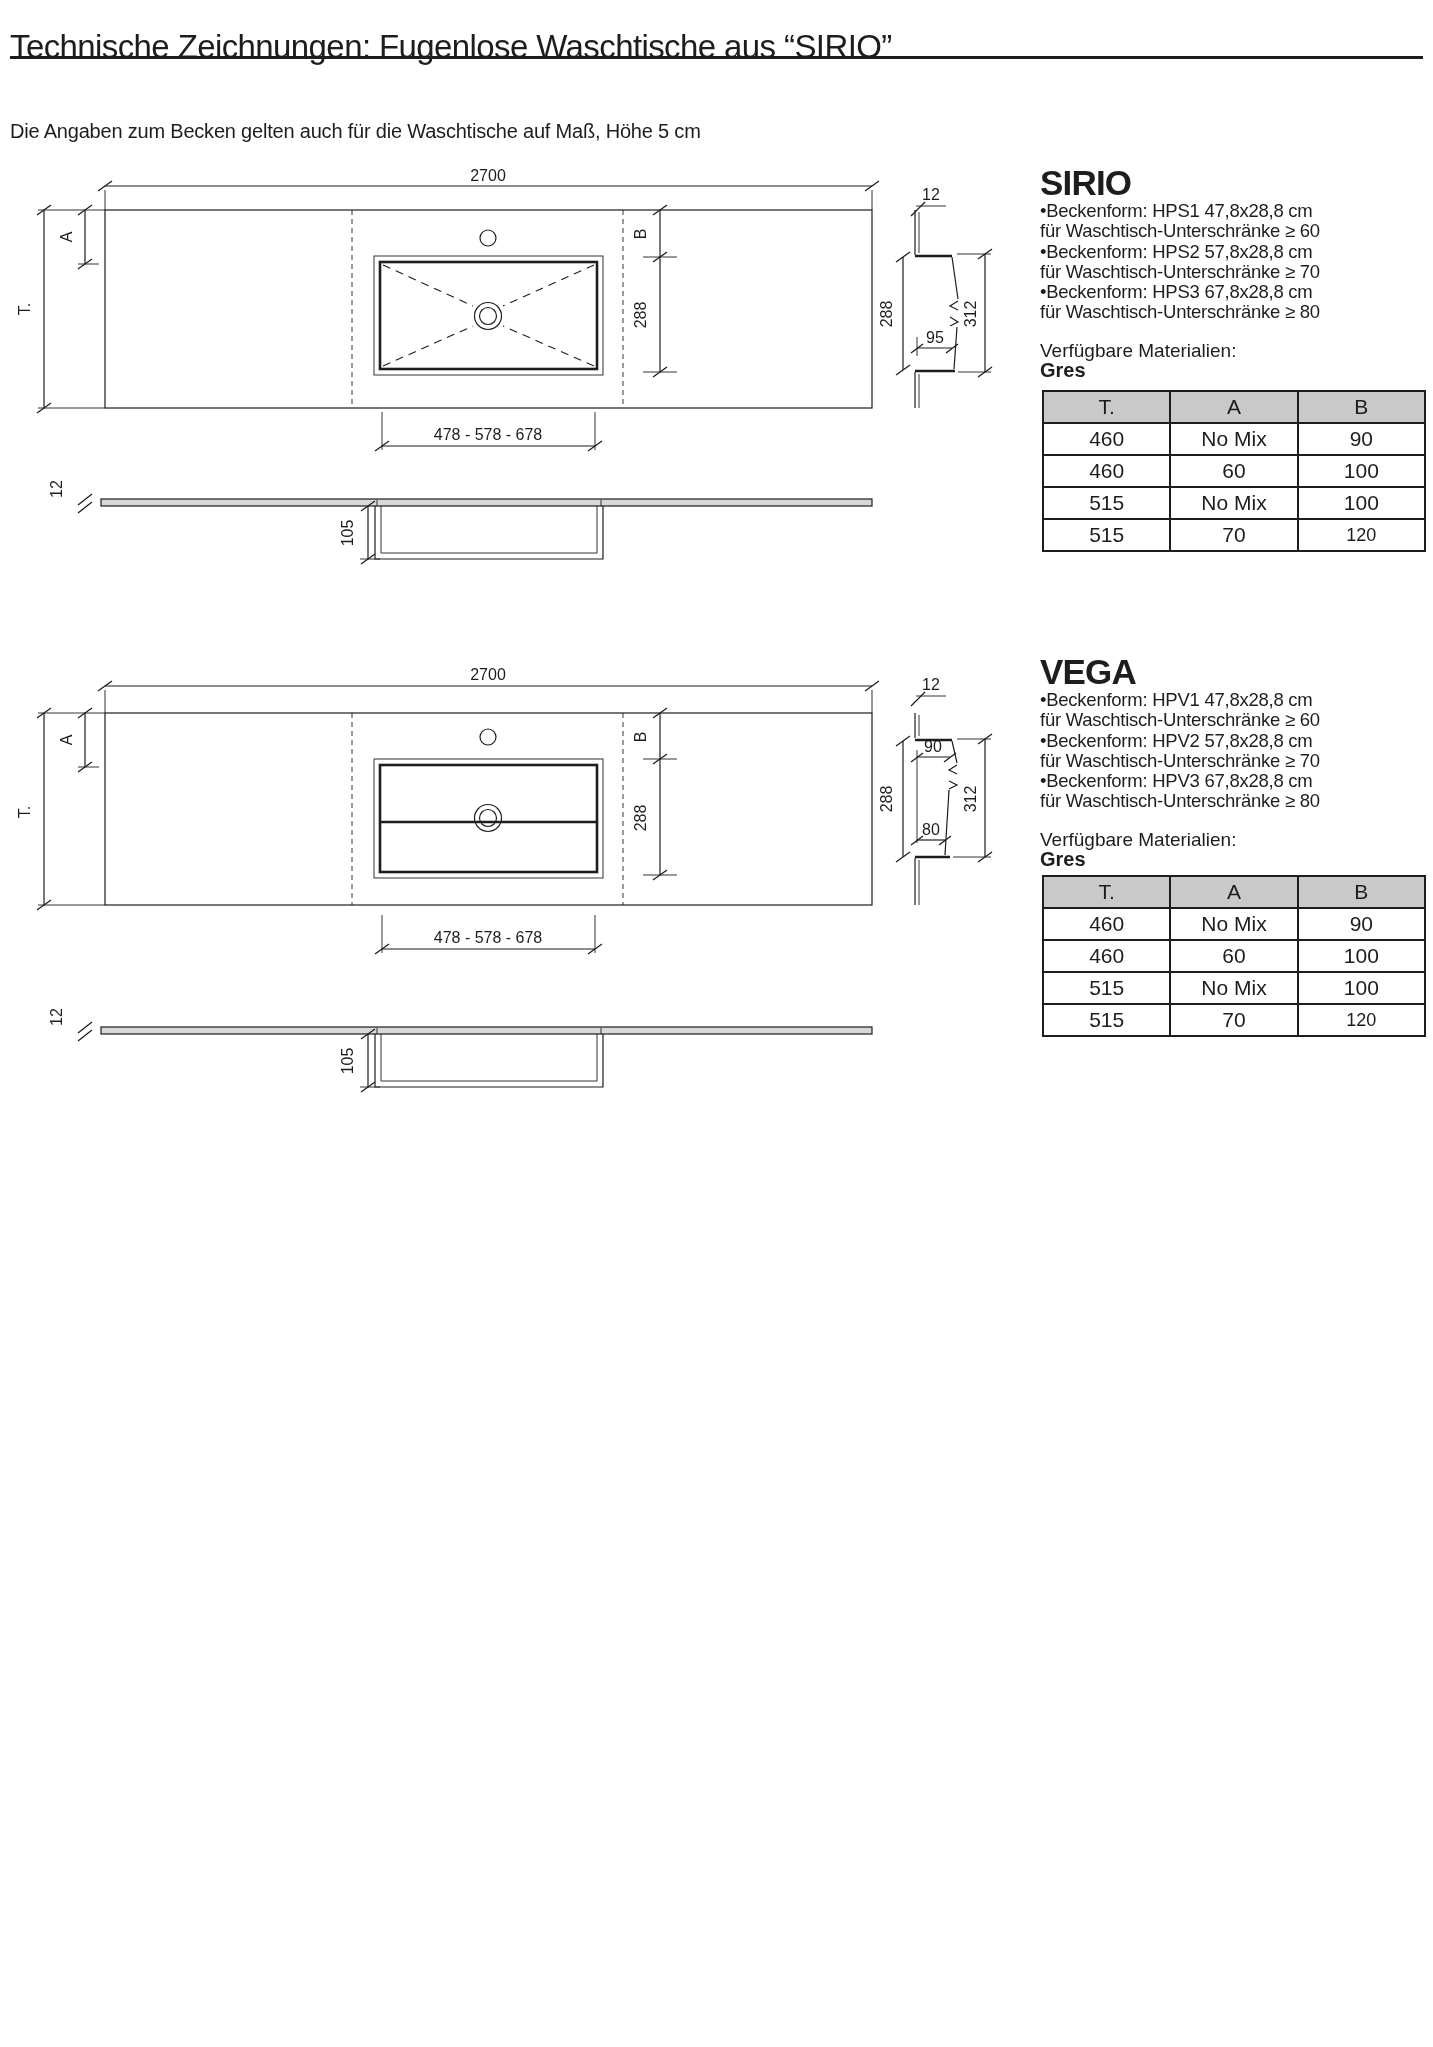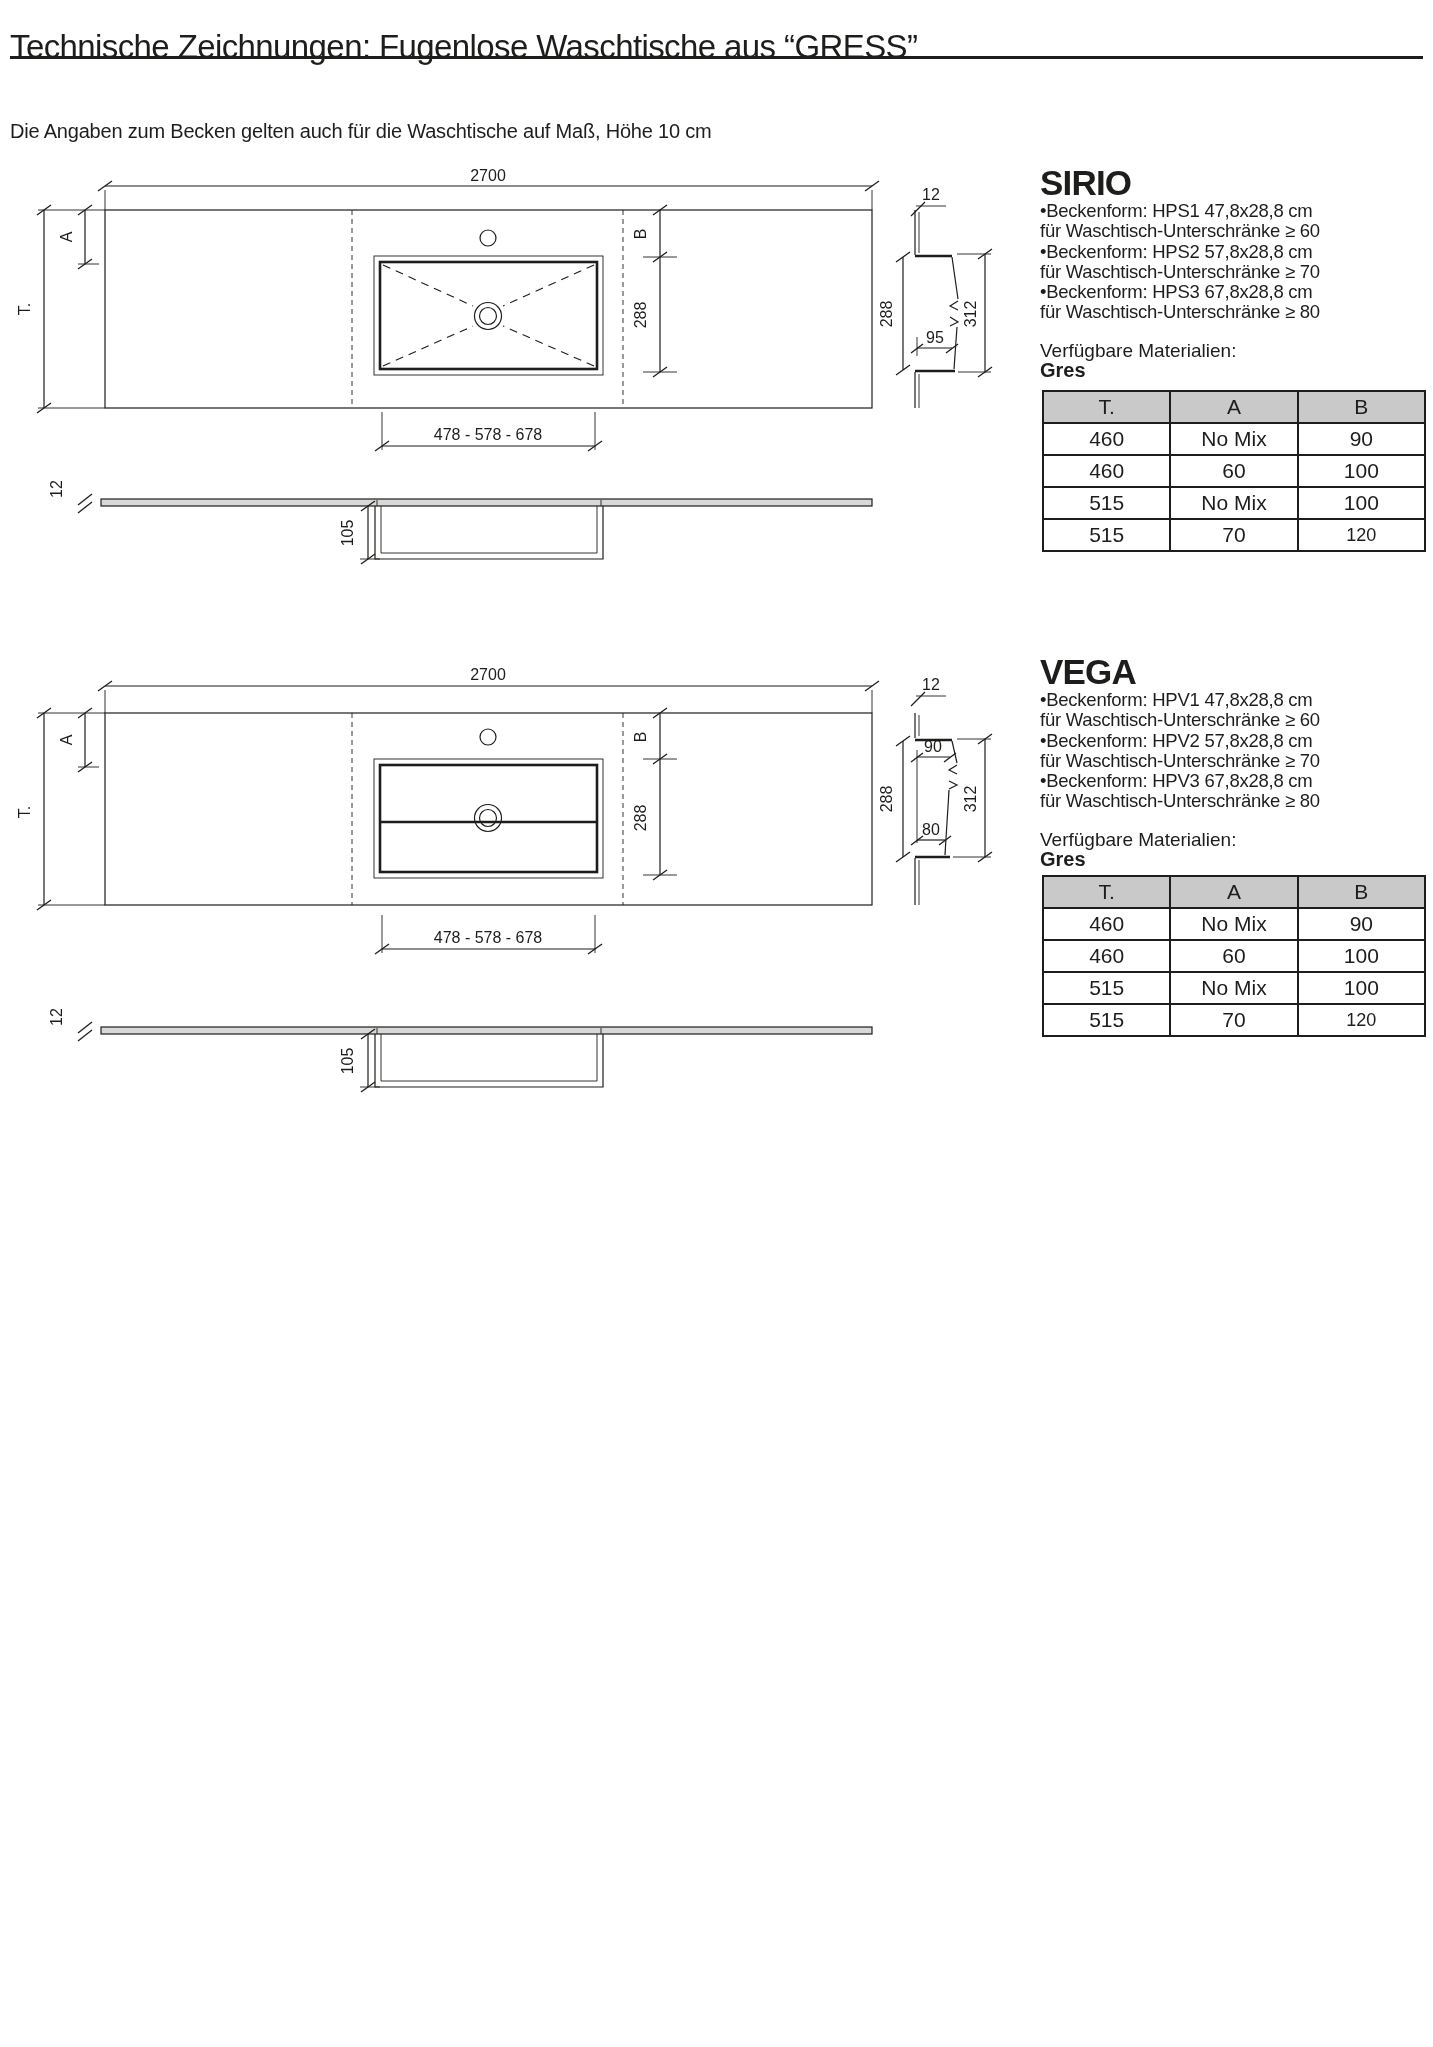--- a/index.html
+++ b/index.html
@@ -40,23 +40,23 @@
   svg.drawing text{
     stroke:none;fill:#1d1d1b;font-size:16px;
     font-family:"Liberation Sans","DejaVu Sans",sans-serif;text-anchor:middle;
   }
 </style>
 </head>
 <body>
 
 <div class="page">
 
-  <h1 class="abs page-title">Technische Zeichnungen: Fugenlose Waschtische aus “GRESS”</h1>
+  <h1 class="abs page-title">Technische Zeichnungen: Fugenlose Waschtische aus “SIRIO”</h1>
   <div class="abs rule"></div>
-  <p class="abs page-subtitle">Die Angaben zum Becken gelten auch für die Waschtische auf Maß, Höhe 10 cm</p>
+  <p class="abs page-subtitle">Die Angaben zum Becken gelten auch für die Waschtische auf Maß, Höhe 5 cm</p>
 
   <svg class="abs drawing" style="left:0;top:140px" width="1010" height="460" viewBox="0 140 1010 460">
 
     <g>
       <text x="488" y="181">2700</text>
       <line x1="105" y1="186" x2="872" y2="186"></line>
       <path class="tk" d="M98 191 L112 181"></path>
         <path class="tk" d="M865 191 L879 181"></path>
       <line class="thin" x1="105" y1="190" x2="105" y2="210"></line>
       <line class="thin" x1="872" y1="190" x2="872" y2="210"></line>

